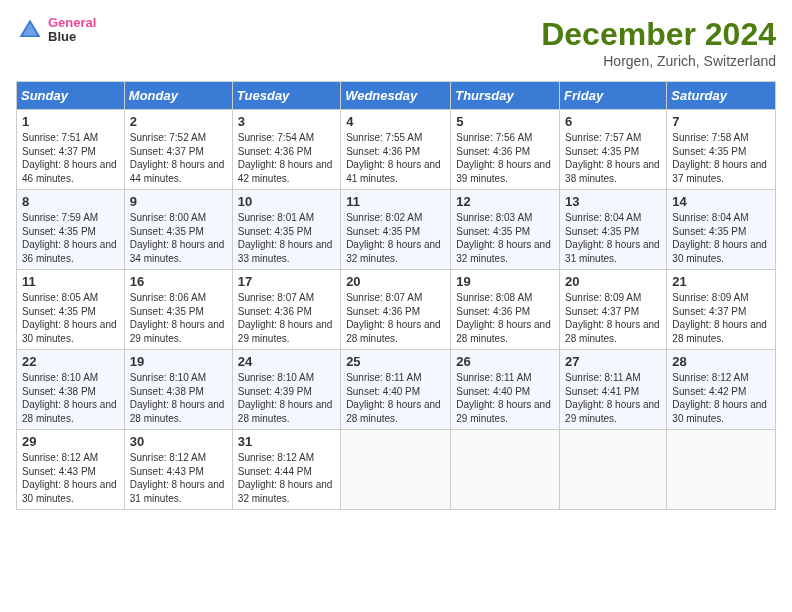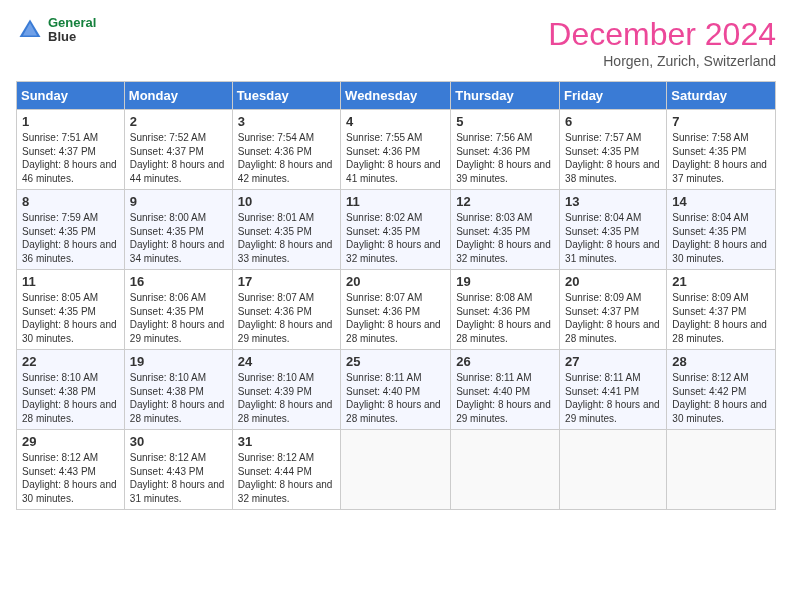--- a/index.html
+++ b/index.html
@@ -22,51 +22,52 @@
       gap: 2px;
     }
     .logo-text {
       display: flex;
       flex-direction: column;
       font-size: 13px;
       font-weight: bold;
       line-height: 1.1;
       color: #333;
     }
-    .logo-text span:first-child { color: #15803d; }
+    .logo-text span:first-child { color: #ec4899; }
     .logo-icon {
       width: 28px;
       height: 28px;
       margin-right: 2px;
     }
     .title-block {
       text-align: right;
     }
     .month-title {
       font-size: 32px;
-      font-weight: normal;
-      color: #ec4899;
+      font-weight: bold;
+      color: #4d7c0f;
     }
     .subtitle {
       font-size: 14px;
       color: #555;
     }
     .calendar {
       width: 100%;
       border-collapse: collapse;
       border: 1px solid #ccc;
     }
     .calendar th {
       background: #3a7bd5;
       color: #fff;
       font-size: 13px;
       font-weight: bold;
       padding: 6px 4px;
       border: 1px solid #ccc;
       text-align: left;
+      font-style: italic;
     }
     .calendar td {
       border: 1px solid #ccc;
       vertical-align: top;
       padding: 4px 5px;
       width: 113px;
       min-height: 80px;
       font-size: 10px;
       color: #333;
       background: #fff;

